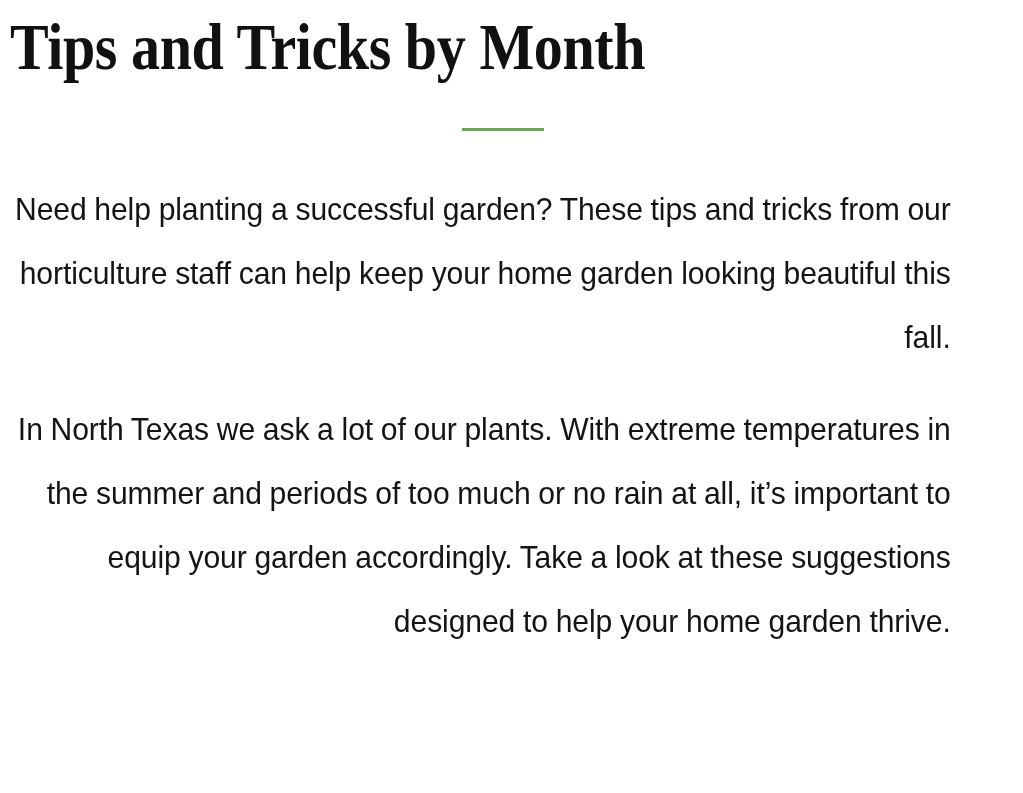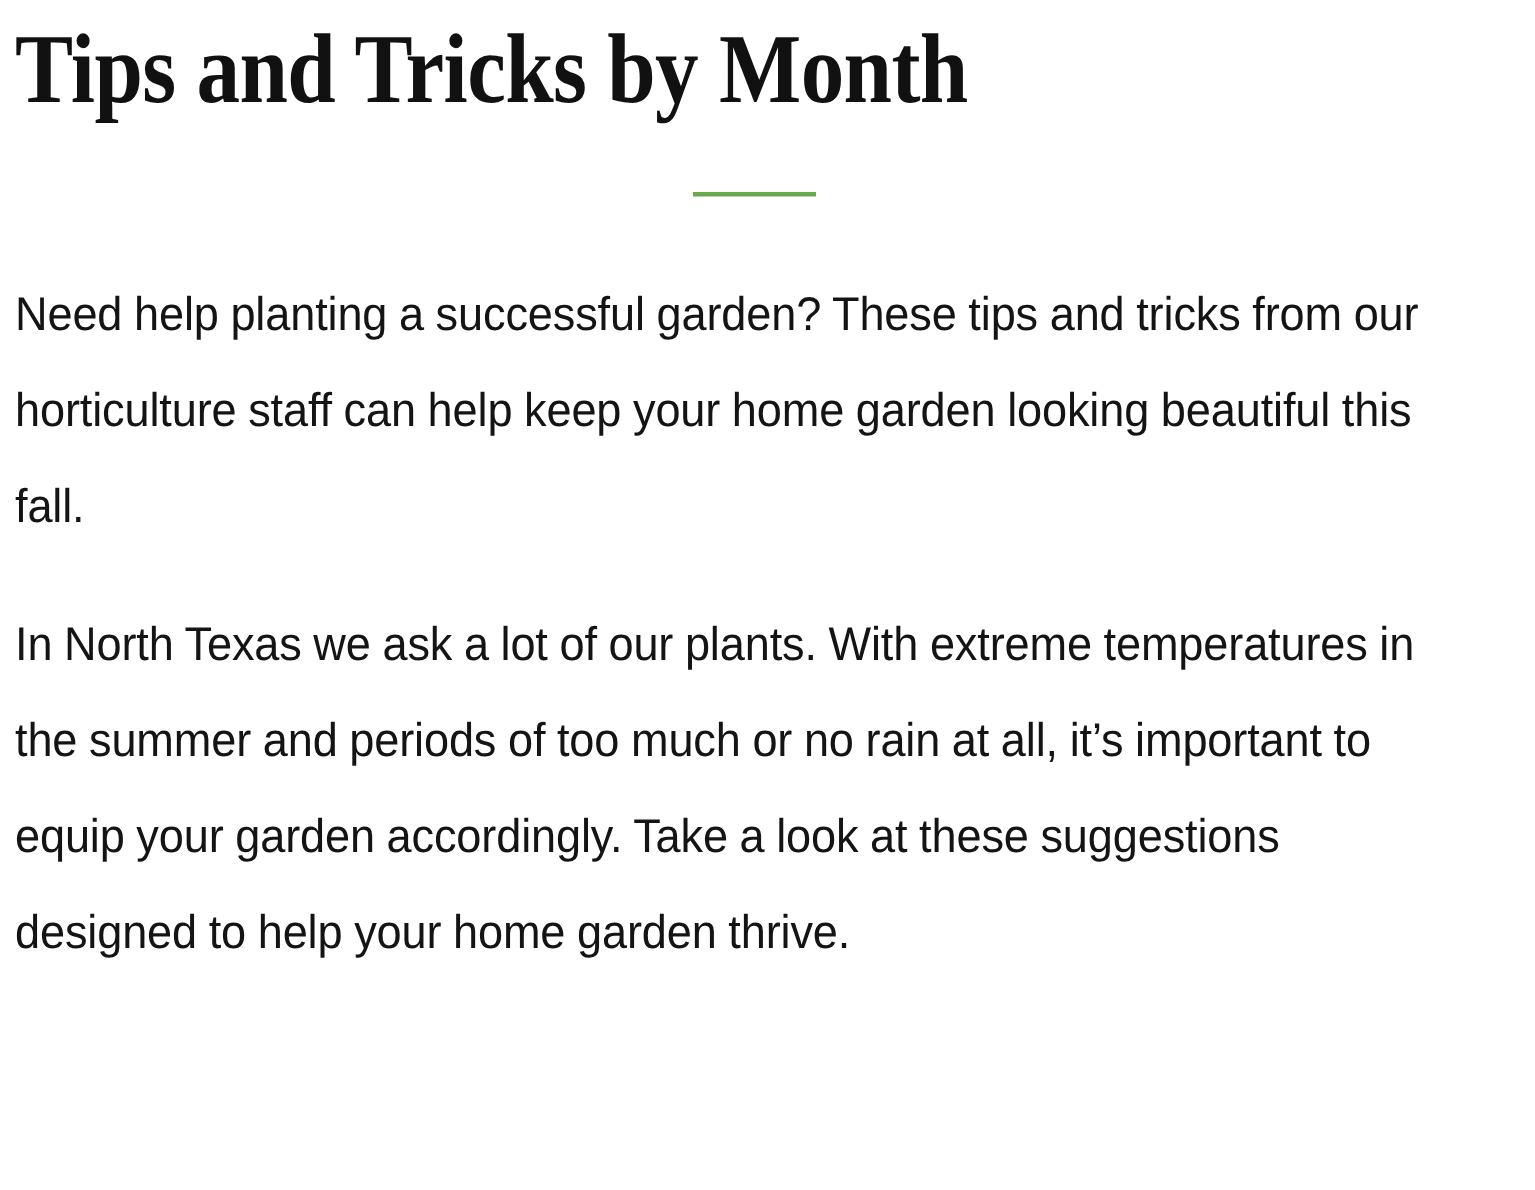--- a/index.html
+++ b/index.html
@@ -50,20 +50,21 @@
     margin-bottom: 0;
     width: 82px;
     height: 3px;
     background: #6aa84f;
     border: 0;
     padding: 0;
   }
 
   .body-copy {
     margin-top: 46px;
+    text-align: right;
   }
 
   .body-paragraph {
     font-family: "Liberation Sans", sans-serif;
     font-weight: 400;
     font-size: 31.5px;
     line-height: 64px;
     color: #141414;
     margin: 0 0 28px 0;
     letter-spacing: -0.1px;

